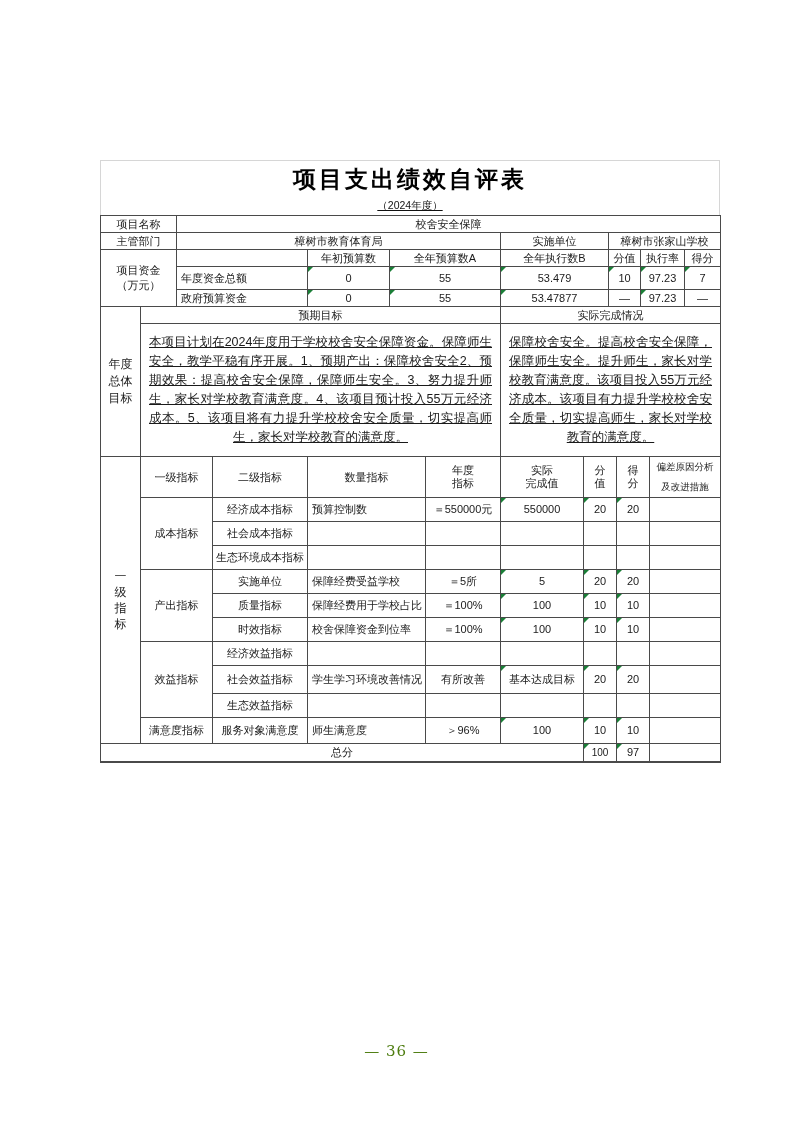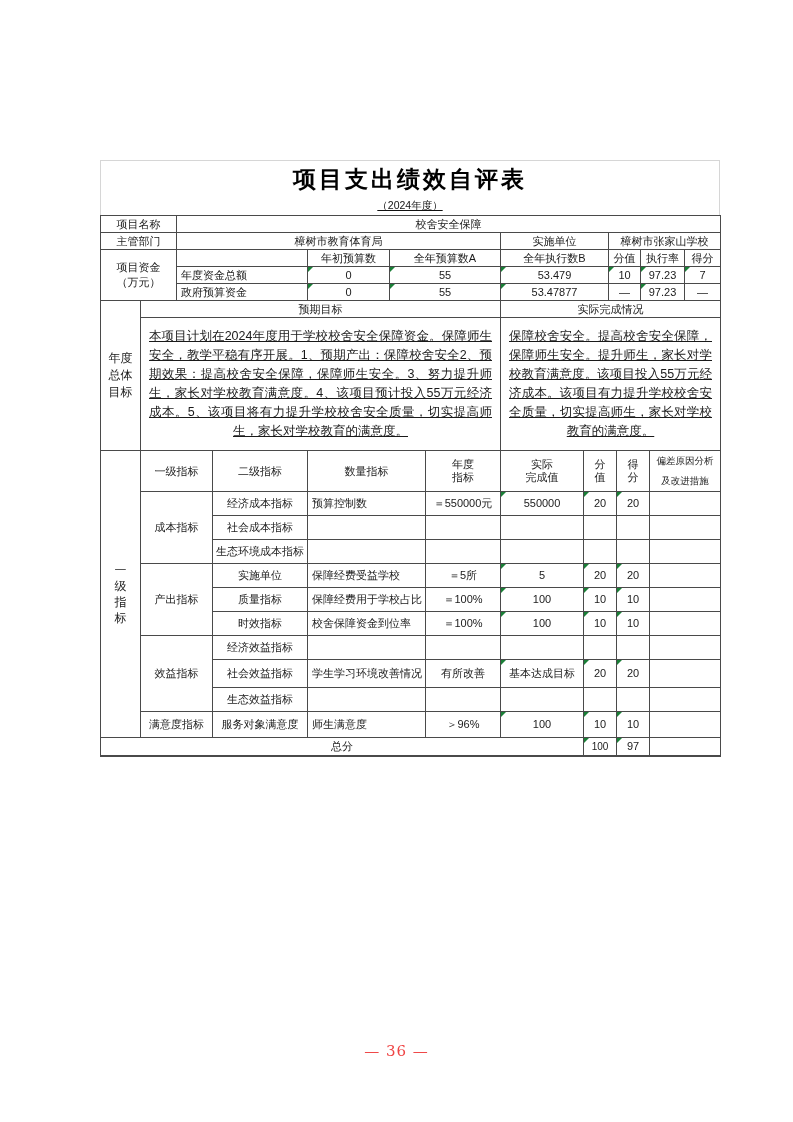--- a/index.html
+++ b/index.html
@@ -43,21 +43,21 @@
   }
 
   
   .gm::before{
     content:"";position:absolute;top:0;left:0;width:0;height:0;
     border-top:5px solid #1a7f37;border-right:5px solid transparent;
   }
 
   .page-number{
     position:absolute;top:1042px;left:0;width:100%;text-align:center;
-    font-family:"DejaVu Serif",serif;font-size:15px;color:#ef4444;letter-spacing:1px;
+    font-family:"DejaVu Serif",serif;font-size:15px;color:#4d7c0f;letter-spacing:1px;
   }
 </style>
 </head>
 <body>
 
 <div class="doc">
 
   <div class="titlebox">
     <div class="main-title">项目支出绩效自评表</div>
     <div class="sub-title">（2024年度）</div>
@@ -88,21 +88,21 @@
     <tr style="height:17px">
       <td rowspan="3" class="vlabel w4"><span>项目资金（万元）</span></td>
       <td></td>
       <td>年初预算数</td>
       <td>全年预算数A</td>
       <td>全年执行数B</td>
       <td>分值</td>
       <td>执行率</td>
       <td>得分</td>
     </tr>
-    <tr style="height:17px">
+    <tr style="height:23px">
       <td class="left">年度资金总额</td>
       <td class="gm">0</td>
       <td class="gm">55</td>
       <td class="gm">53.479</td>
       <td class="gm">10</td>
       <td class="gm">97.23</td>
       <td class="gm">7</td>
     </tr>
     <tr style="height:17px">
       <td class="left">政府预算资金</td>

